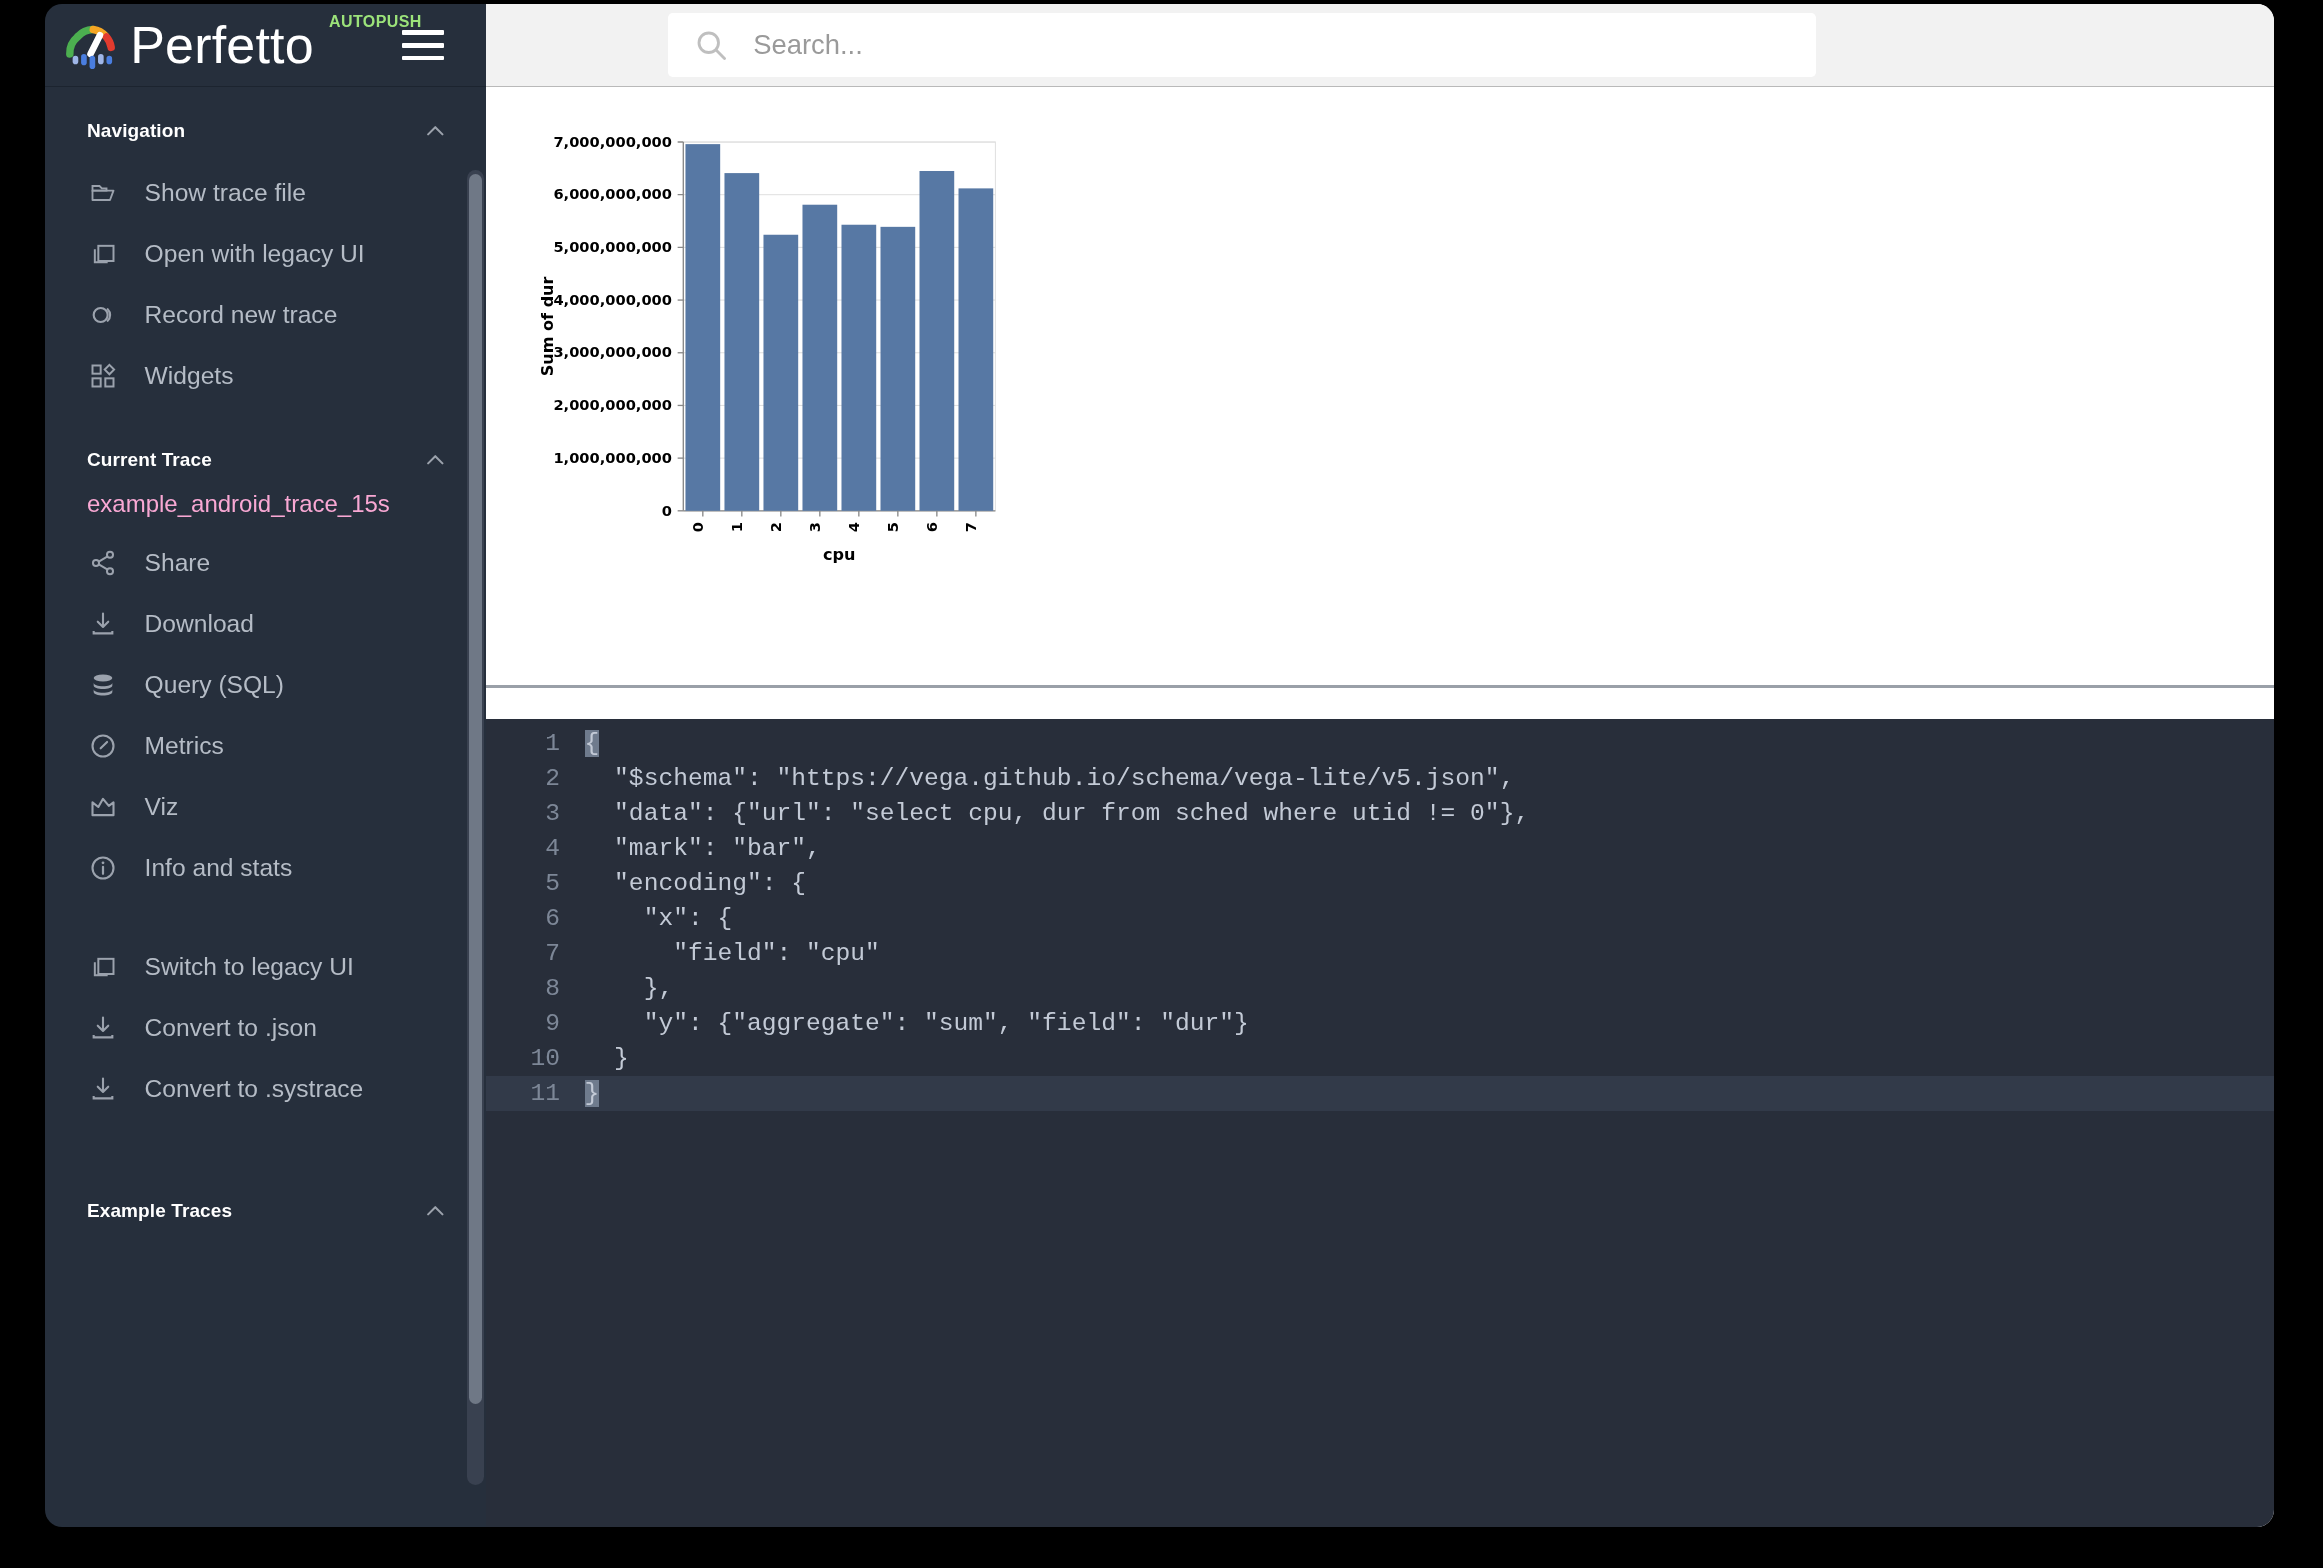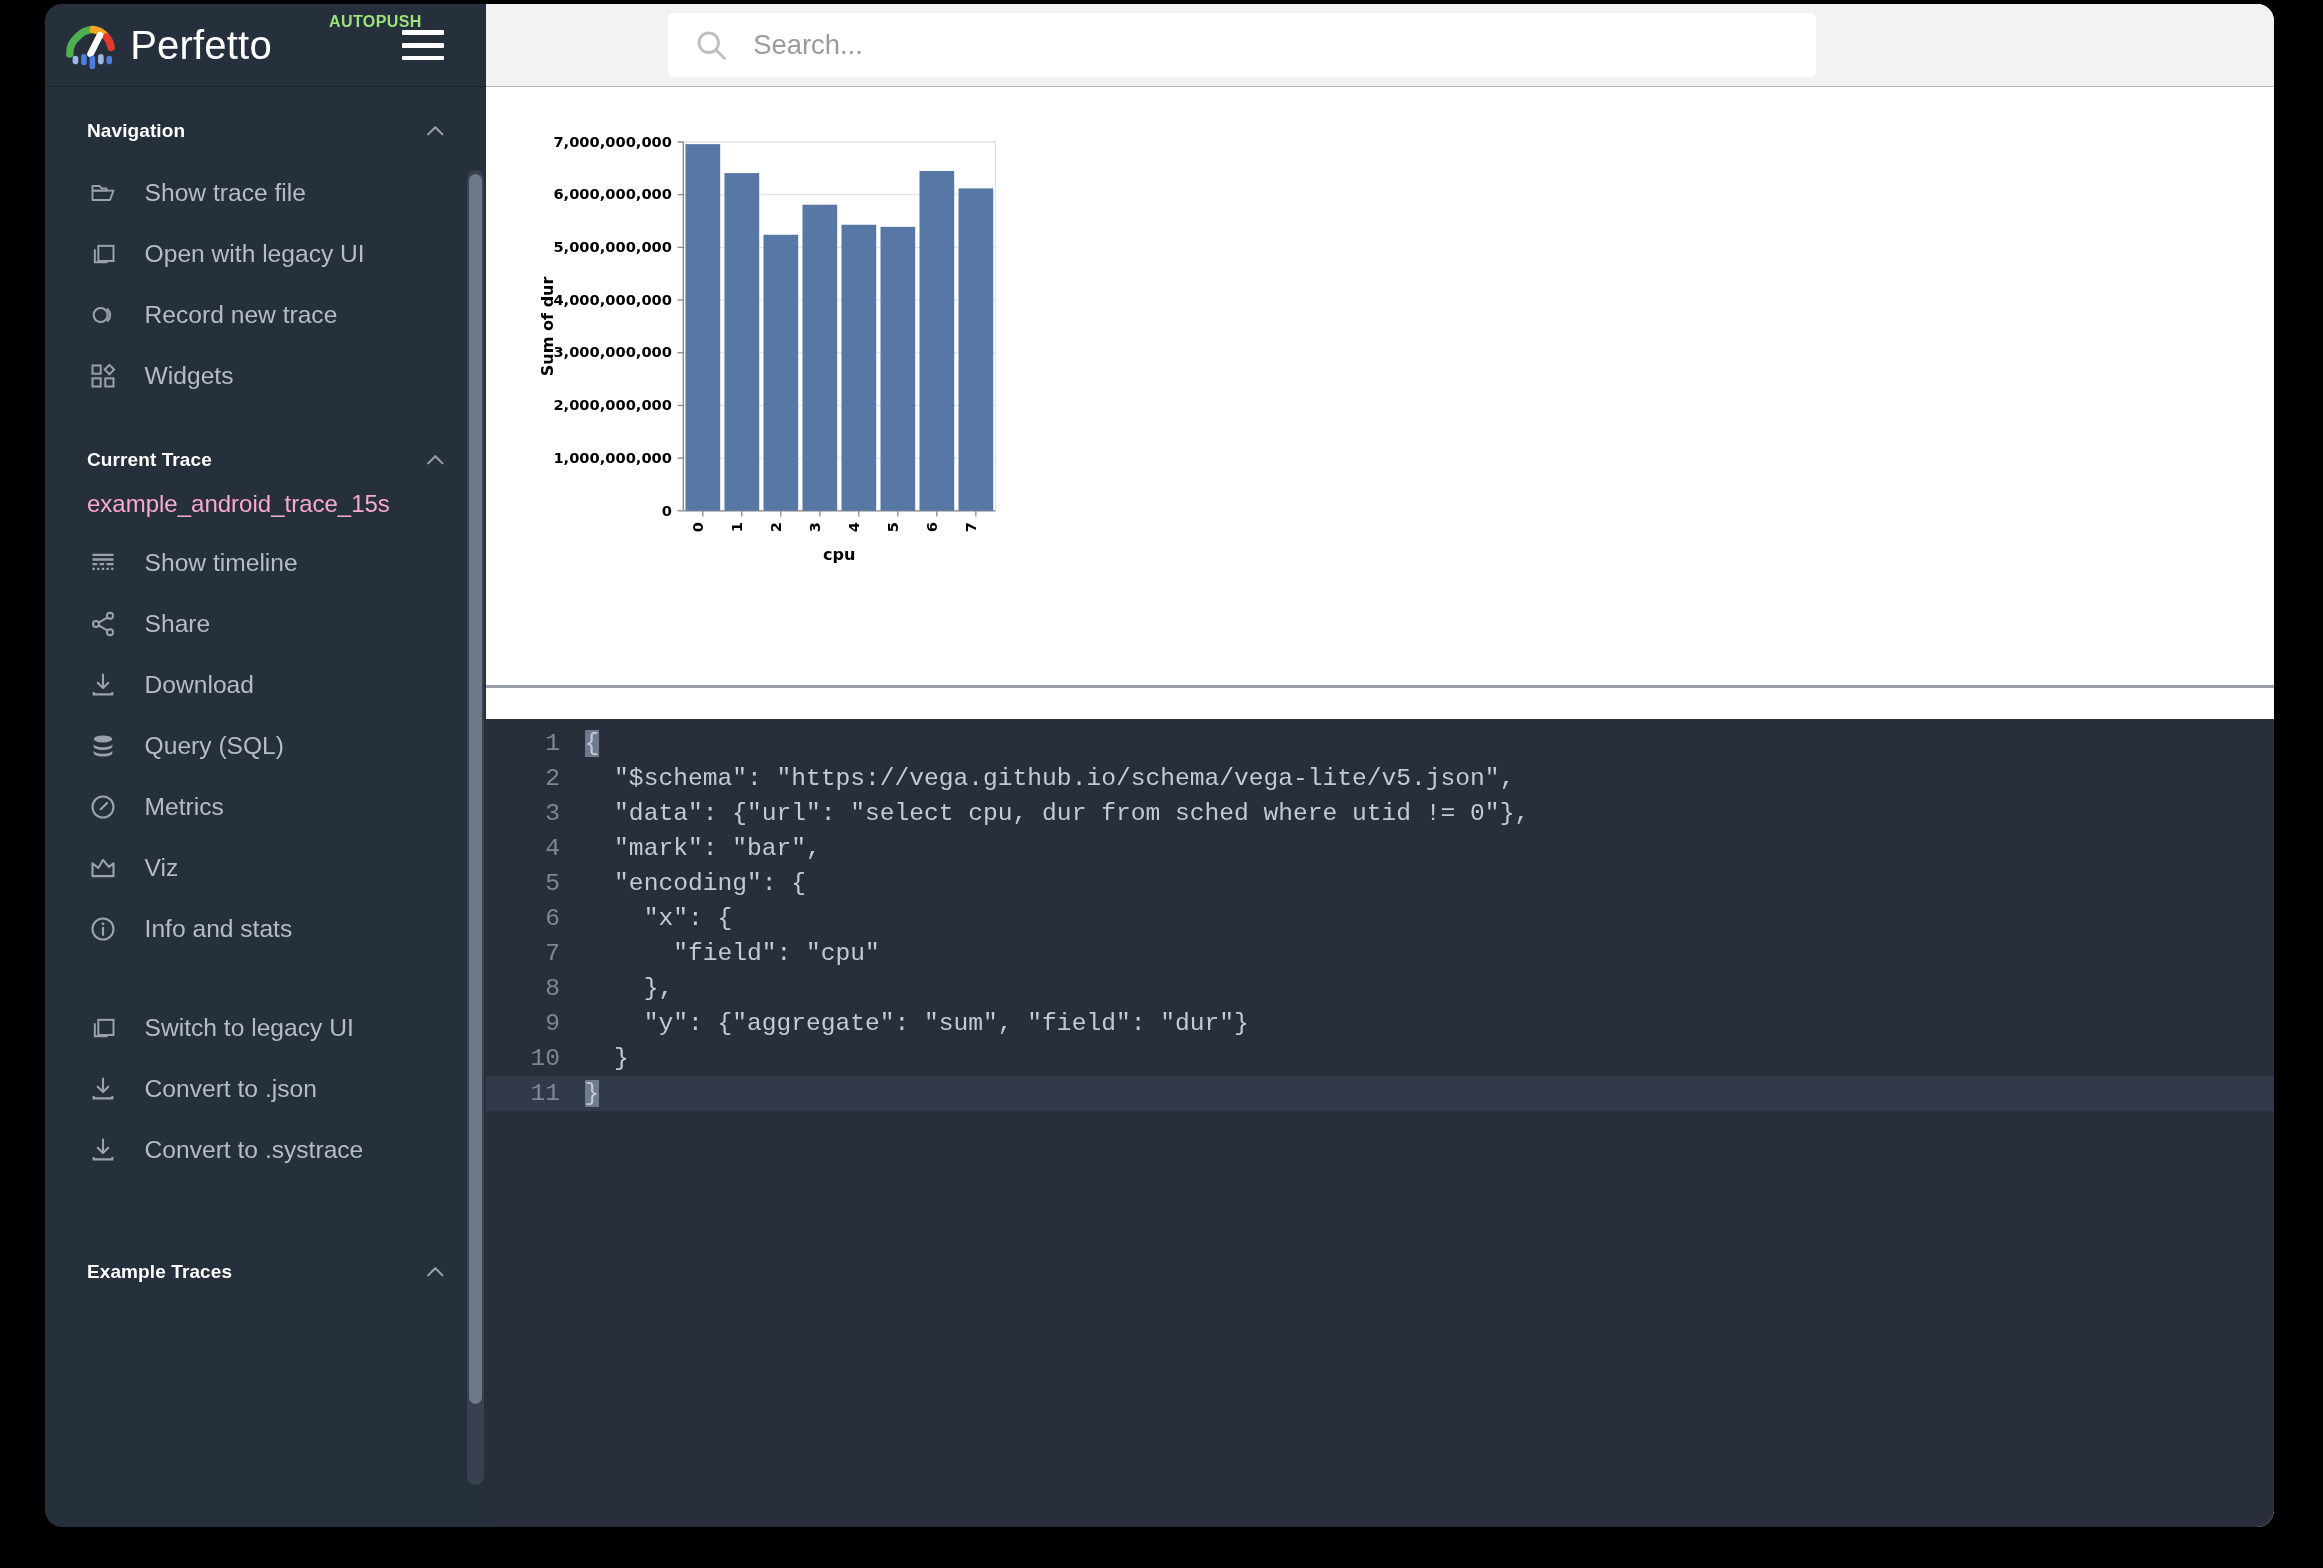--- a/index.html
+++ b/index.html
@@ -46,21 +46,21 @@
   .logo-mark {
     width: 53px;
     height: 47px;
     position: relative;
     flex: 0 0 53px;
     margin-top: 1.9px;
   }
 
   .brand-title {
     color: #ffffff;
-    font-size: 40px;
+    font-size: 52px;
     font-weight: 300;
     letter-spacing: 0.2px;
     margin-left: 13.2px;
     line-height: 1;
   }
 
   .brand-badge {
     color: #9ce37a;
     font-size: 16px;
     font-weight: bold;
@@ -340,30 +340,20 @@
       </div>
 
       <div class="section-title-row">
         <div class="section-title">Current Trace</div>
         <svg class="chevron-up" viewBox="0 0 24 24">
             <path d="M5 15 L12 8 L19 15" stroke="#c3c9d2" stroke-width="2" fill="none" stroke-linecap="round" stroke-linejoin="round"></path>
           </svg>
       </div>
       <div class="trace-name">example_android_trace_15s</div>
       <div class="nav-list" style="padding-top:0;">
-        <div class="nav-item">
-          <span class="nav-icon">
-            <svg viewBox="0 0 24 24" width="28" height="28">
-                <path d="M3 5h18M3 9h18" stroke="#b5bcc6" stroke-width="2"></path>
-                <path d="M3 13h4M9 13h4M15 13h6" stroke="#b5bcc6" stroke-width="2"></path>
-                <path d="M3 17h2M7 17h2M11 17h2M15 17h2M19 17h2" stroke="#b5bcc6" stroke-width="2"></path>
-              </svg>
-          </span>
-          <span class="nav-label">Show timeline</span>
-        </div>
         <div class="nav-item">
           <span class="nav-icon">
             <svg viewBox="0 0 24 24" width="28" height="28">
                 <circle cx="18" cy="5" r="2.6" fill="none" stroke="#b5bcc6" stroke-width="1.7"></circle>
                 <circle cx="6" cy="12" r="2.6" fill="none" stroke="#b5bcc6" stroke-width="1.7"></circle>
                 <circle cx="18" cy="19" r="2.6" fill="none" stroke="#b5bcc6" stroke-width="1.7"></circle>
                 <path d="M8.4 10.8l7.2-4.2M8.4 13.2l7.2 4.2" stroke="#b5bcc6" stroke-width="1.7"></path>
               </svg>
           </span>
           <span class="nav-label">Share</span>

